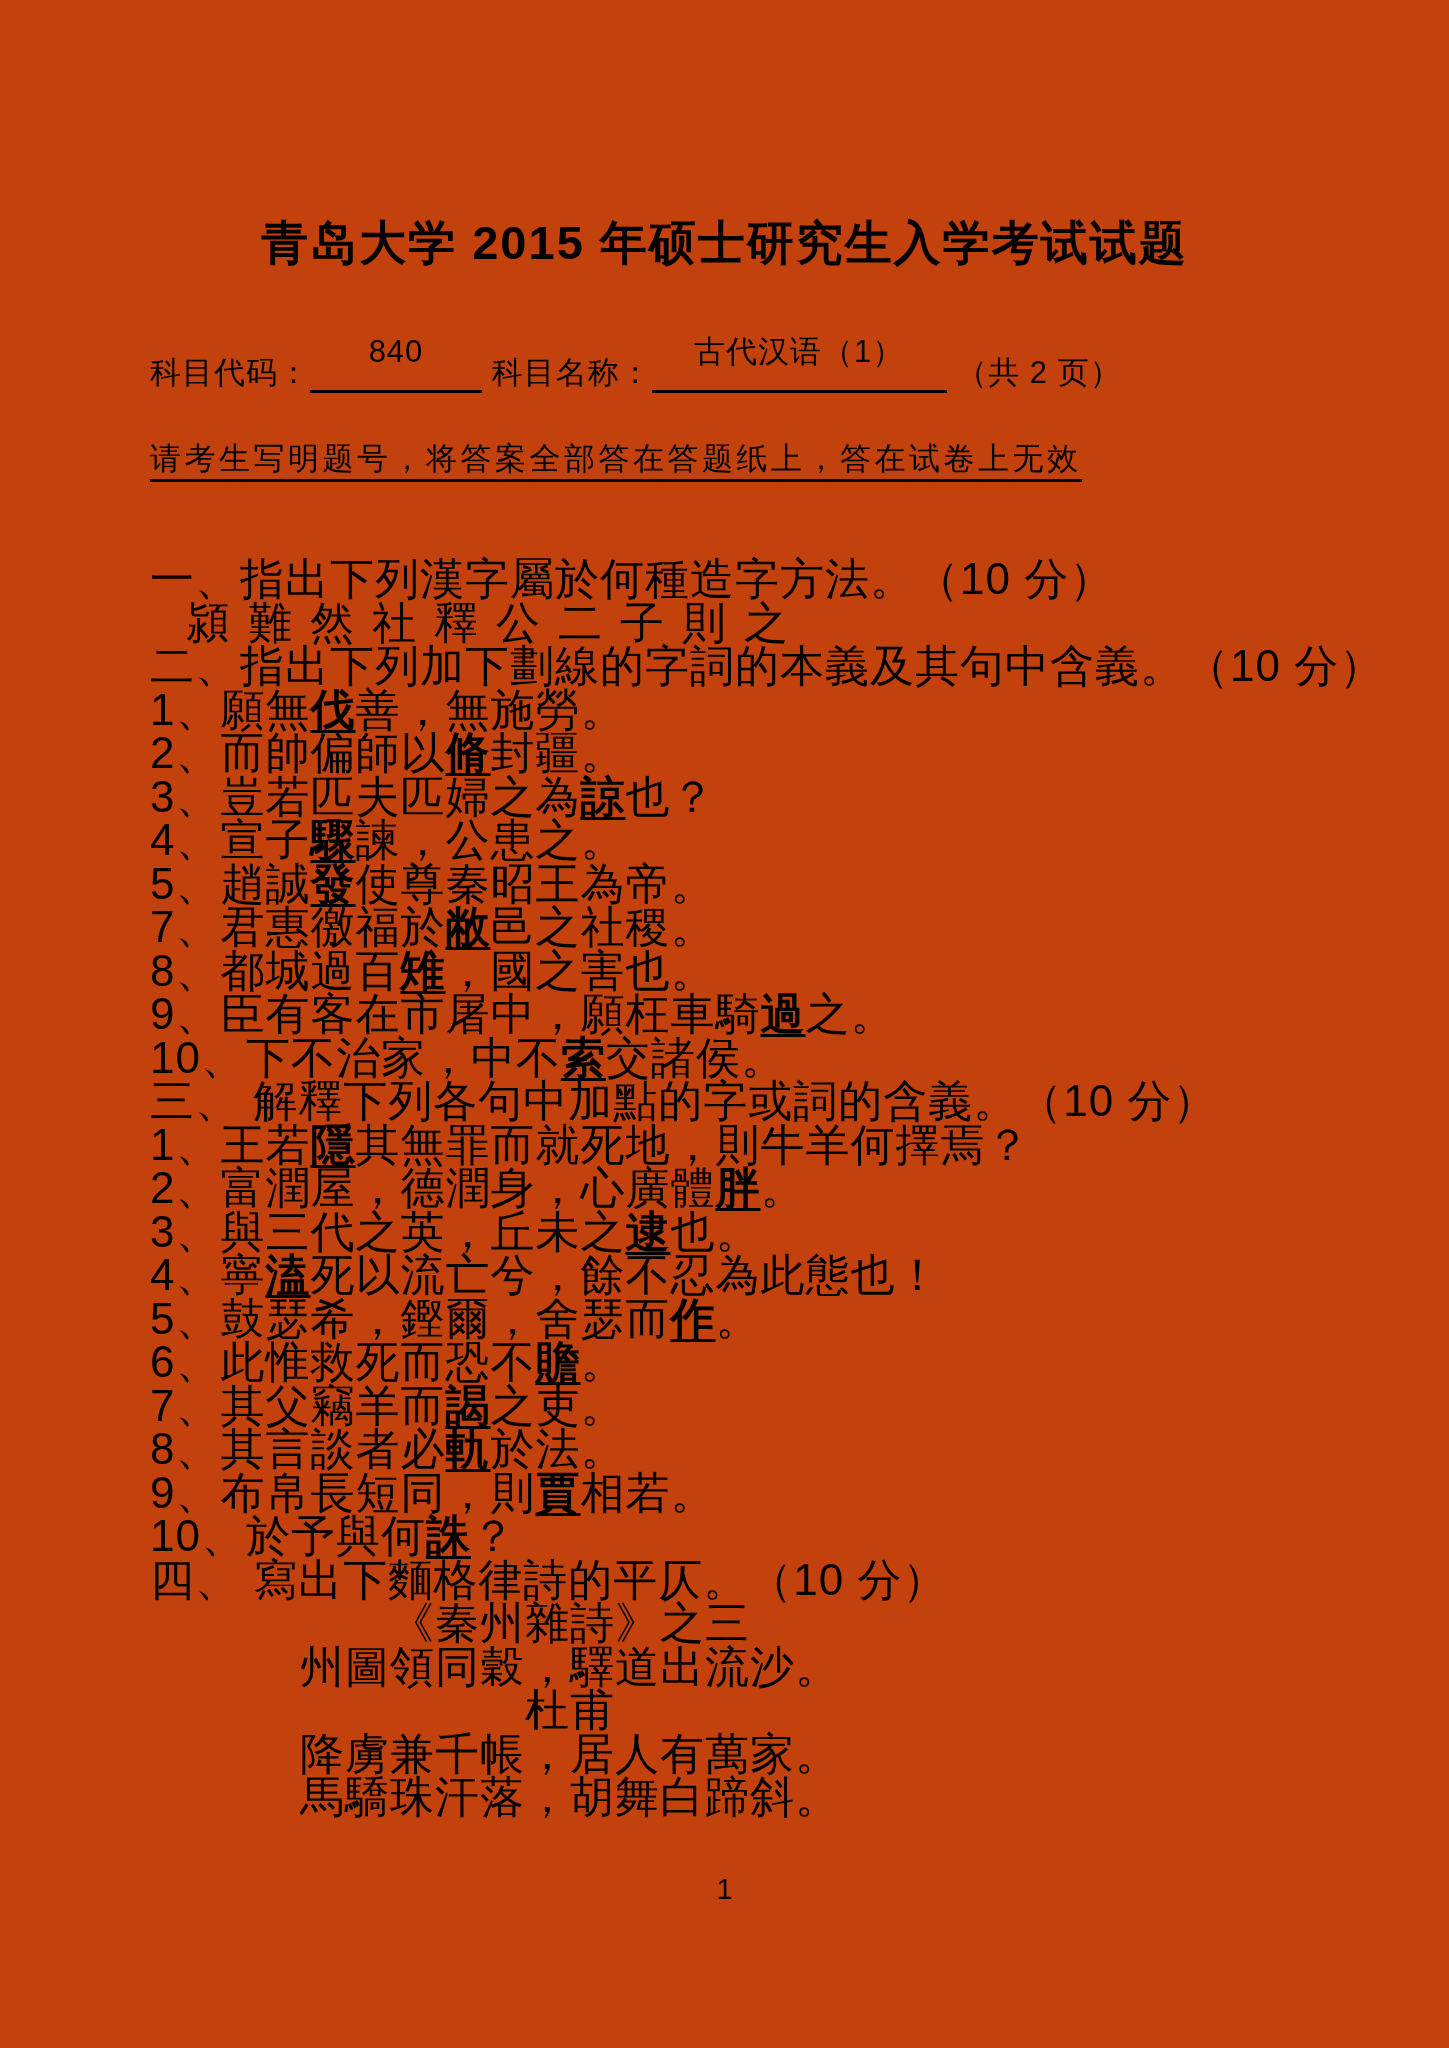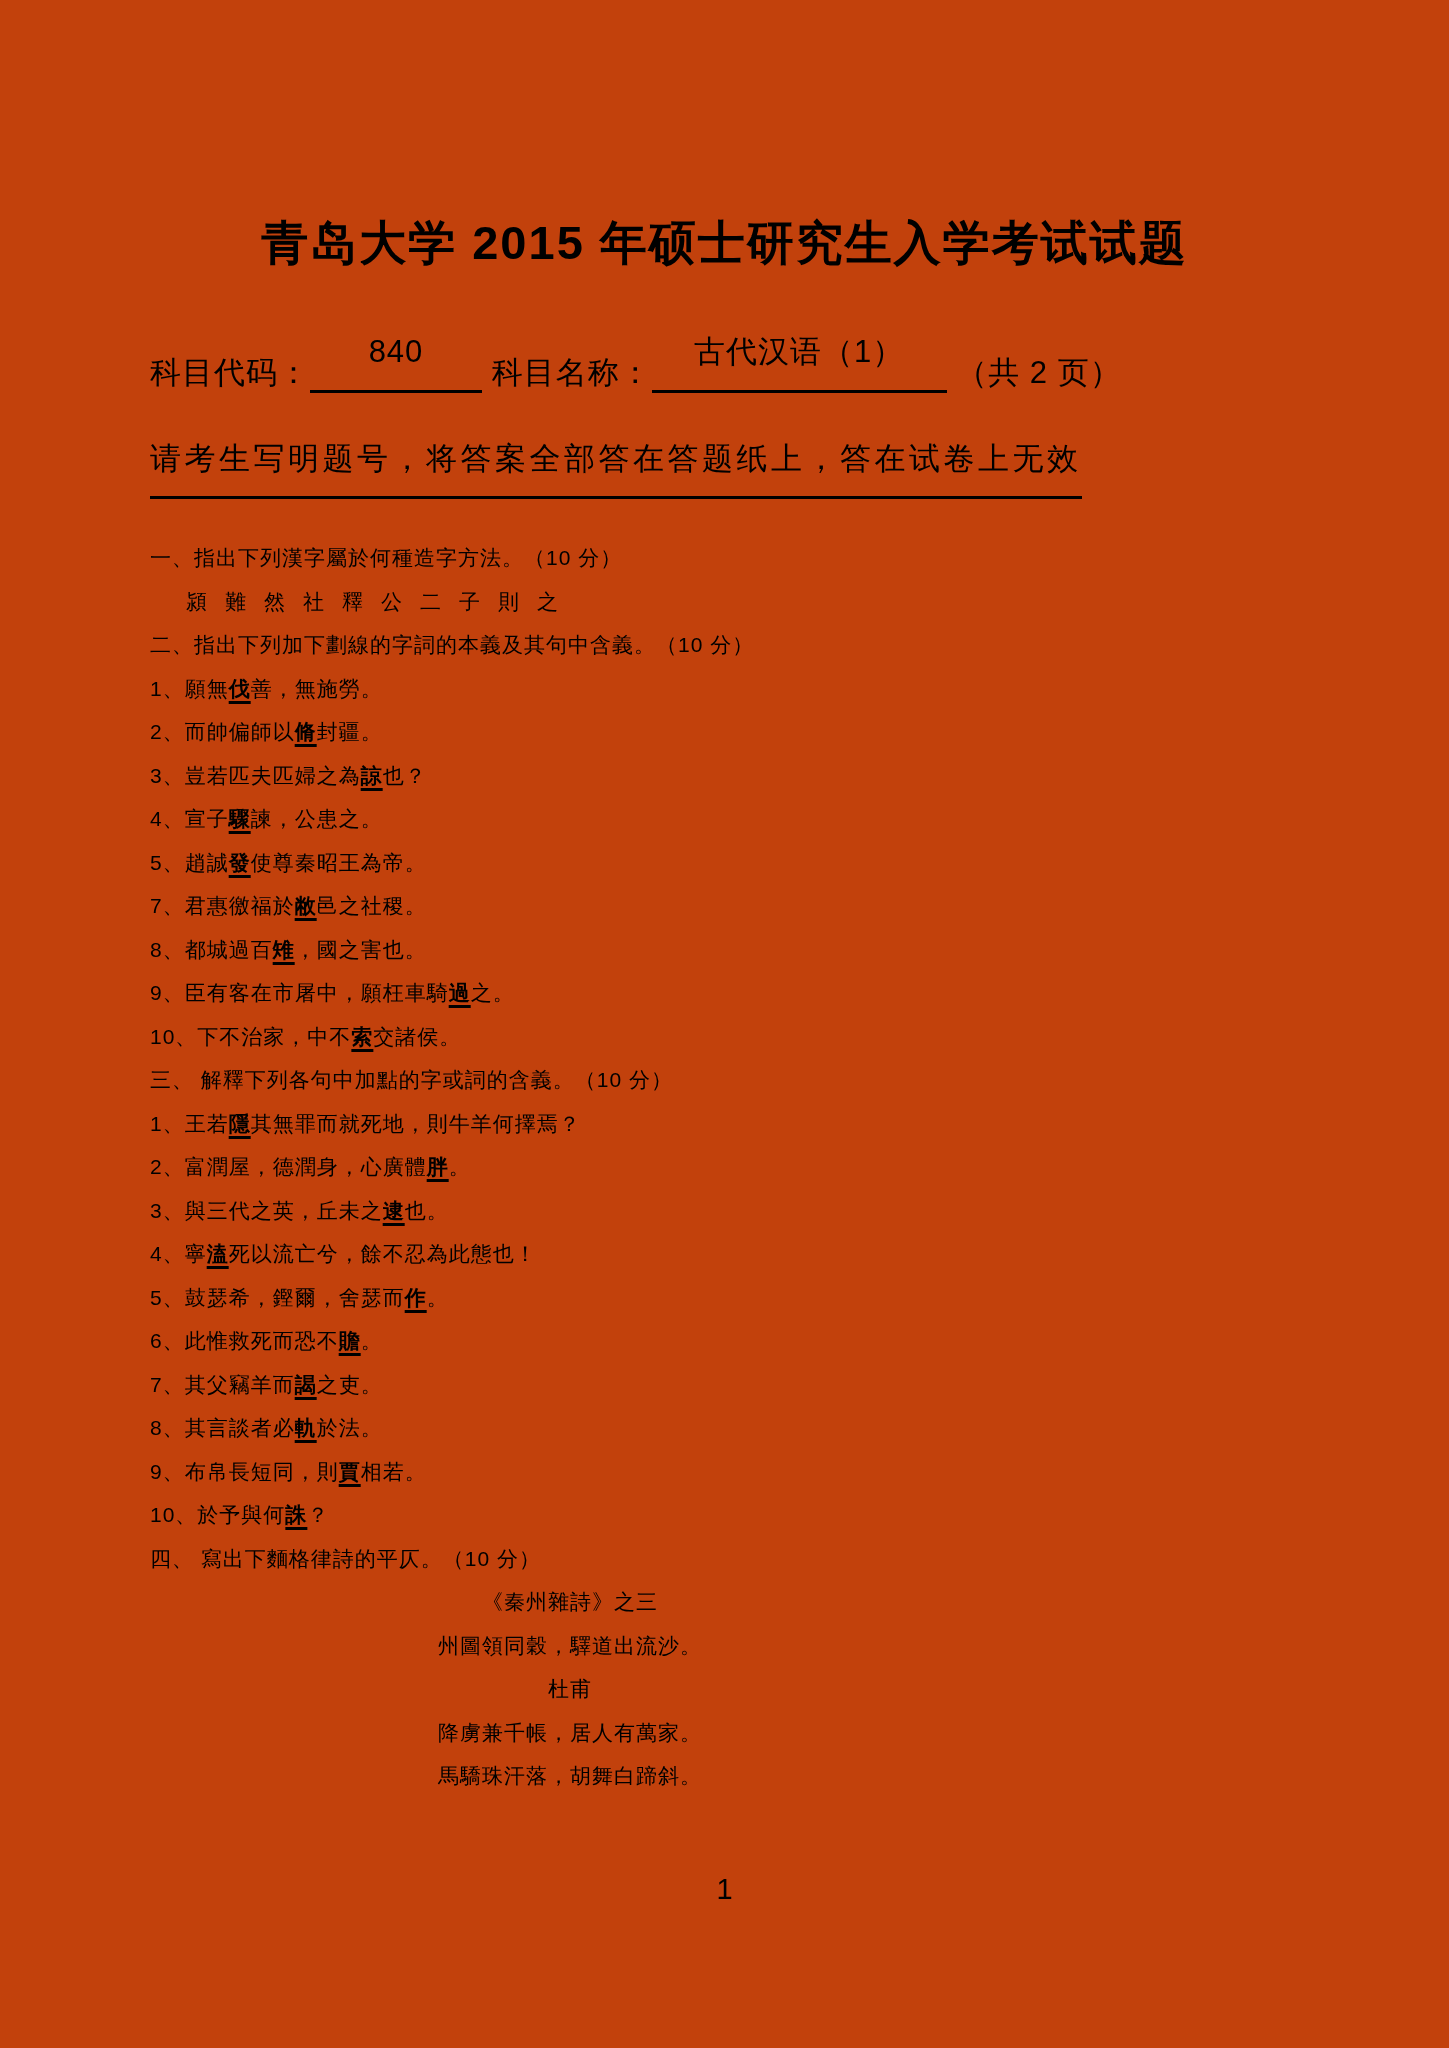--- a/index.html
+++ b/index.html
@@ -39,26 +39,26 @@
   .blank-code { min-width: 172px; }
   .blank-name { min-width: 295px; }
   .notice {
     margin-top: 46px;
     font-size: 31px;
     line-height: 40px;
     letter-spacing: 3.5px;
   }
   .notice .u {
     border-bottom: 3.5px solid #000;
-    padding-bottom: 20px;
+    padding-bottom: 3px;
     text-align: center;
   }
   .qbody {
-    margin-top: 57px;
-    font-size: 21px;
+    margin-top: 78px;
+    font-size: 44px;
     letter-spacing: 1px;
   }
   .q-line {
     line-height: 43.5px;
     white-space: nowrap;
   }
   .key {
     font-weight: bold;
     text-decoration: underline;
     text-decoration-thickness: 3px;

